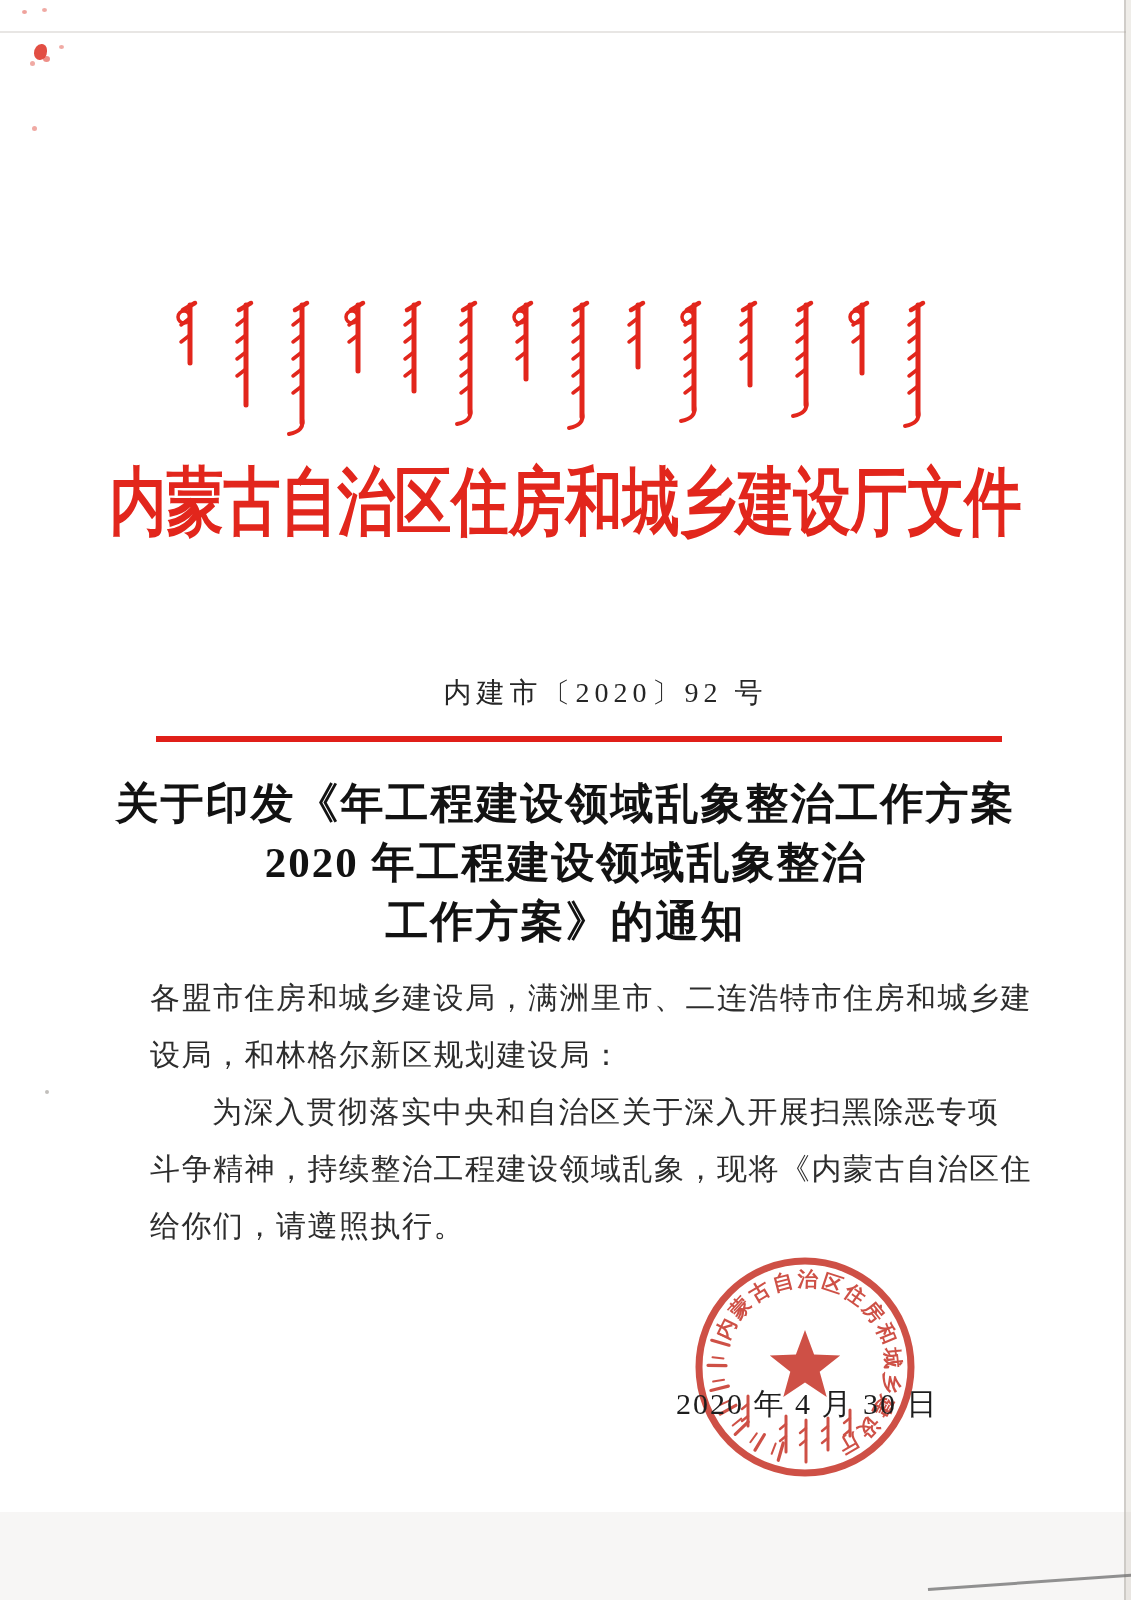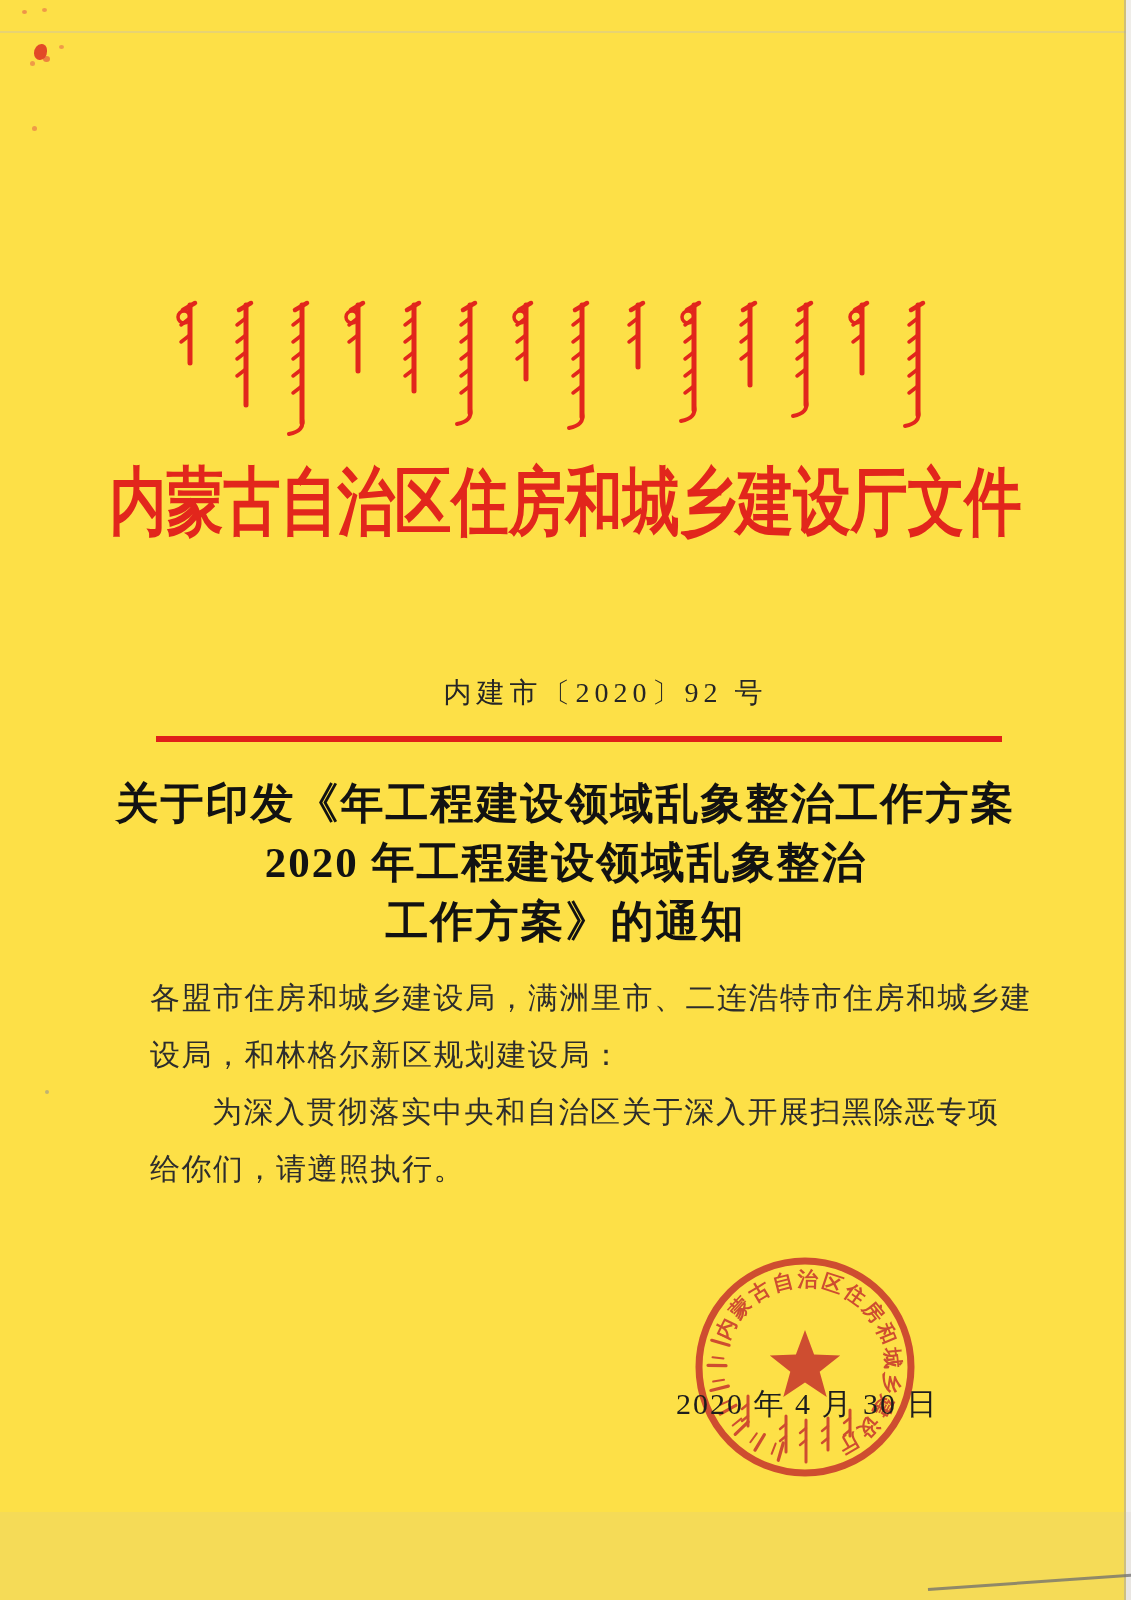--- a/index.html
+++ b/index.html
@@ -1,18 +1,18 @@
 <!DOCTYPE html>
 <html><head>
 <meta charset="utf-8">
 <style>
   html,body{margin:0;padding:0;background:#e9e6e2;}
   .page{
     position:relative;width:1131px;height:1600px;margin:0 auto;
-    background:#fde047;overflow:hidden;
+    background:#ffffff;overflow:hidden;
     font-family:"Liberation Serif","DejaVu Serif",serif;
   }
   .abs{position:absolute;}
   
   .mong-header{left:160px;top:296px;width:810px;height:140px;}
   .org-title{
     left:0;top:452px;width:1131px;height:100px;line-height:100px;
     text-align:center;font-size:57px;font-weight:bold;letter-spacing:0px;
     transform:scaleY(1.30);transform-origin:50% 50%;
     white-space:nowrap;
@@ -170,20 +170,21 @@
   <div class="abs main-title">
     <div>关于印发《年工程建设领域乱象整治工作方案</div>
     <div>2020 年工程建设领域乱象整治</div>
     <div>工作方案》的通知</div>
   </div>
 
   <div class="abs body-text">
     <div class="line">各盟市住房和城乡建设局，满洲里市、二连浩特市住房和城乡建</div>
     <div class="line">设局，和林格尔新区规划建设局：</div>
     <div class="line indent">为深入贯彻落实中央和自治区关于深入开展扫黑除恶专项</div>
+    <div class="line">斗争精神，持续整治工程建设领域乱象，现将《内蒙古自治区住</div>
     <div class="line">给你们，请遵照执行。</div>
   </div>
 
   <svg id="stamp-svg" class="abs stamp" viewBox="0 0 234 234">
     <circle cx="117" cy="117" r="106" fill="none" stroke-width="7" stroke="#c8392d"></circle>
     <polygon points="117,80 126.1,104.5 152.2,105.6 131.7,121.8 138.7,146.9 117,132.5 95.3,146.9 102.3,121.8 81.8,105.6 107.9,104.5" fill="#c8392d"></polygon>
     <g id="stamp-gen">
         <text x="37.9061239256733" y="78.42333908256118" fill="#c8392d" font-size="20.5" font-weight="600" text-anchor="middle" dy="7" transform="rotate(-64.0 37.9 78.4)">内</text>
         <text x="52.07970005607814" y="57.59162807153171" fill="#c8392d" font-size="20.5" font-weight="600" text-anchor="middle" dy="7" transform="rotate(-47.5 52.1 57.6)">蒙</text>
         <text x="71.57541994192684" y="41.63019486194952" fill="#c8392d" font-size="20.5" font-weight="600" text-anchor="middle" dy="7" transform="rotate(-31.1 71.6 41.6)">古</text>

